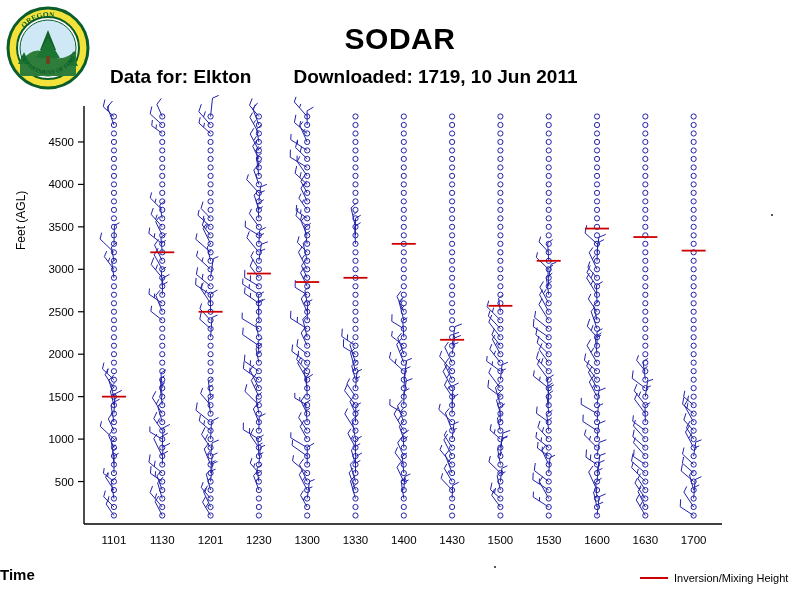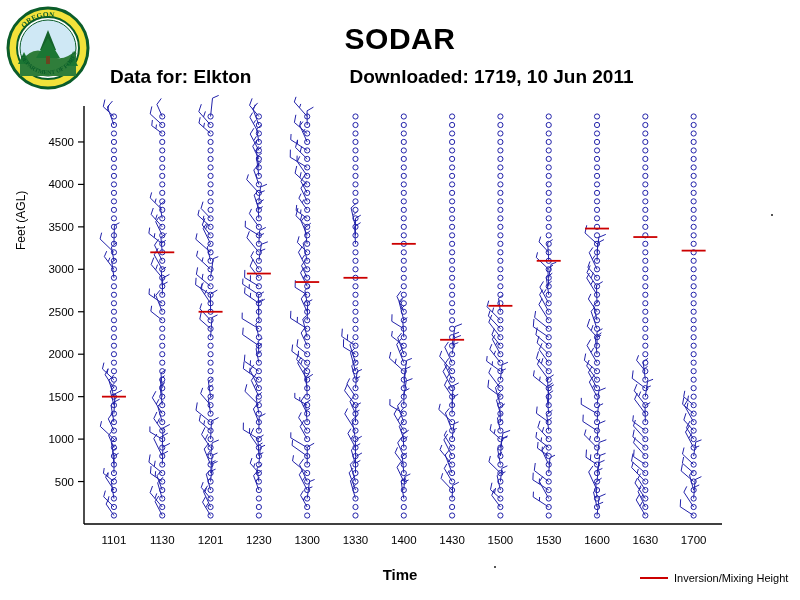--- a/index.html
+++ b/index.html
@@ -16,35 +16,35 @@
   .logo{position:absolute;left:6px;top:6px;width:84px;height:84px;}
 
   
   .main-title{
     position:absolute;left:0;top:22px;width:800px;text-align:center;
     font-size:30px;font-weight:bold;color:#000;
     letter-spacing:0.5px;
   }
   .subtitle-row{
     position:absolute;left:110px;top:66px;width:640px;
-    display:flex;justify-content:flex-start;gap:98px;
+    display:flex;justify-content:flex-start;gap:42px;
     font-size:19px;font-weight:bold;color:#000;
   }
 
   
   .plot-wrap{position:absolute;left:0;top:0;width:800px;height:600px;}
   svg.plot{position:absolute;left:0;top:0;}
 
   .axis-label-y{
     position:absolute;left:14px;top:250px;
     transform:rotate(-90deg);transform-origin:left top;
     font-size:12px;color:#000;white-space:nowrap;
   }
   .axis-label-x{
-    position:absolute;left:0;top:566px;width:800px;text-align:center;
+    position:absolute;left:0;top:566px;width:800px;text-align:left;
     font-size:15px;font-weight:bold;color:#000;
   }
 
   
   .legend{
     position:absolute;left:640px;top:572px;
     display:flex;align-items:center;gap:6px;
     font-size:11px;color:#000;
   }
   .legend .swatch{display:block;width:28px;height:0;border-top:2px solid #cc0000;}

